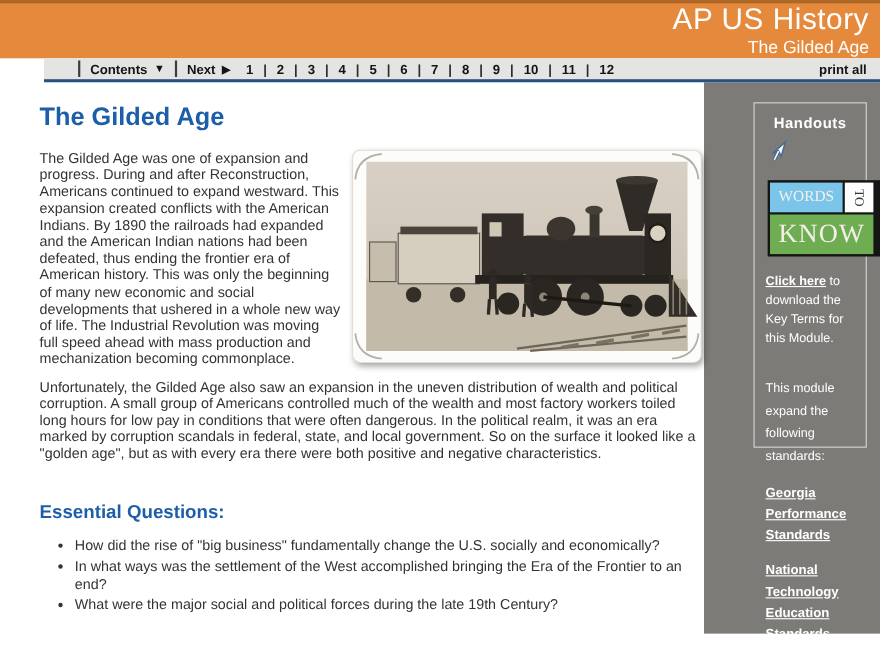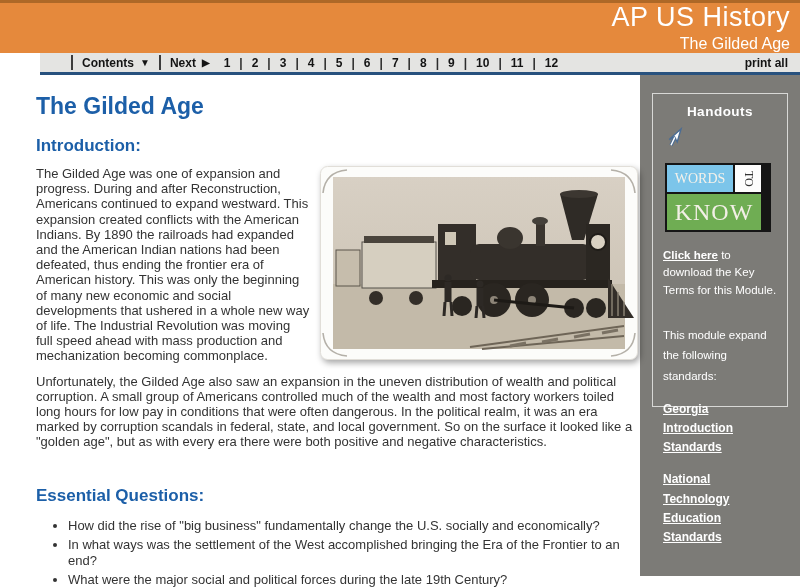--- a/index.html
+++ b/index.html
@@ -42,21 +42,21 @@
     float: right; width: 318px; height: 194px; margin: 0 2px 8px 10px;
     filter: drop-shadow(2px 3px 3px rgba(0,0,0,0.35));
   }
   .photo svg { display: block; }
 
   .eq-heading { margin-top: 36px !important; }
   ul.questions { margin: 12px 0 0 0; padding-left: 32px; }
   ul.questions li { font-size: 13px; color: #333; line-height: 1.3; margin-bottom: 2px; }
 
   
-  .sidebar { width: 160px; background: #7C7B77; color: #fff; }
+  .sidebar { width: 160px; background: #7C7B77; color: #fff; padding-left: 33px; }
   .handouts-box {
     margin: 18px 12px 0 12px; border: 1px solid #d8d8d6; height: 314px;
     padding: 10px 10px 0 10px;
   }
   .handouts-title { text-align: center; font-size: 13.5px; font-weight: bold; letter-spacing: 0.5px; }
   .cursor-icon { margin: 8px 0 0 2px; }
   .wtk { width: 106px; margin: 10px 0 0 2px; border: 2px solid #151515; background: #151515;
     display: grid; grid-template-columns: 66px 26px; grid-template-rows: 27px 36px; gap: 2px; }
   .wtk-words { background: #7CC5EA; color: #f4f1ea; font-family: "Liberation Serif", serif;
     font-size: 14px; display: flex; align-items: center; justify-content: center; }
@@ -102,21 +102,20 @@
     <span class="num">10</span>
     <span class="num">11</span>
     <span class="num">12</span>
   </div>
   <div class="print-all">print all</div>
 </div>
 
 <div class="content-row">
   <div class="main">
     <h1 class="page-title">The Gilded Age</h1>
-    <h2 class="section-heading">Introduction:</h2>
 
     <div class="photo">
       <svg width="318" height="194" viewBox="0 0 318 194">
         <rect x="0.5" y="0.5" width="317" height="193" rx="7" fill="#fcfcfa" stroke="#e1ded8"></rect>
 
         <path d="M3 27 Q5 6 27 4" fill="none" stroke="#b4b0a8" stroke-width="1.6"></path>
         <path d="M291 4 Q313 6 315 27" fill="none" stroke="#b4b0a8" stroke-width="1.6"></path>
         <path d="M3 167 Q5 188 27 190" fill="none" stroke="#b4b0a8" stroke-width="1.6"></path>
         <path d="M291 190 Q313 188 315 167" fill="none" stroke="#b4b0a8" stroke-width="1.6"></path>
 
@@ -214,17 +213,17 @@
       <div class="wtk">
         <div class="wtk-words">WORDS</div>
         <div class="wtk-to">TO</div>
         <div class="wtk-know">KNOW</div>
       </div>
 
       <p class="sb-text"><span class="sb-link">Click here</span><span> to download the Key Terms for this Module.</span></p>
 
       <p class="standards-intro">This module expand the following standards:</p>
 
-      <span class="sb-link standards-link">Georgia Introduction Standards</span>
+      <span class="sb-link standards-link">Georgia Performance Standards</span>
       <span class="sb-link standards-link">National Technology Education Standards</span>
     </div>
   </div>
 </div>
 
 </body></html>

